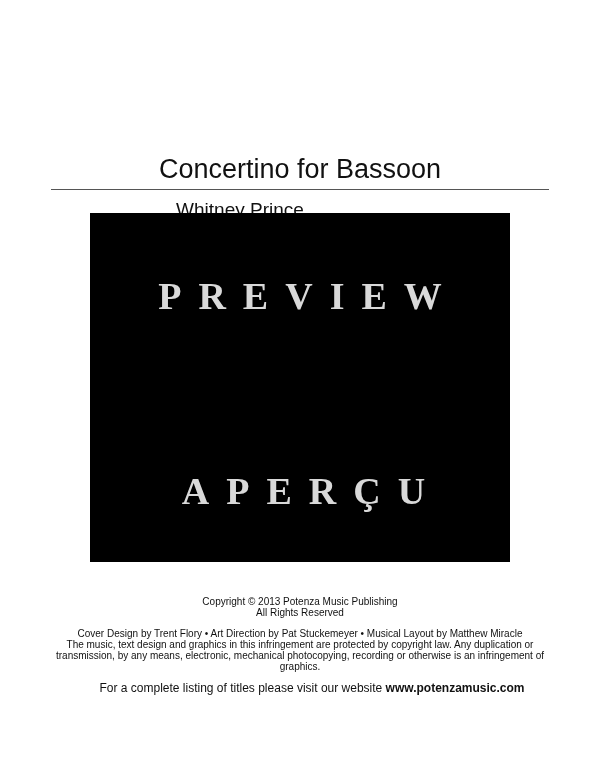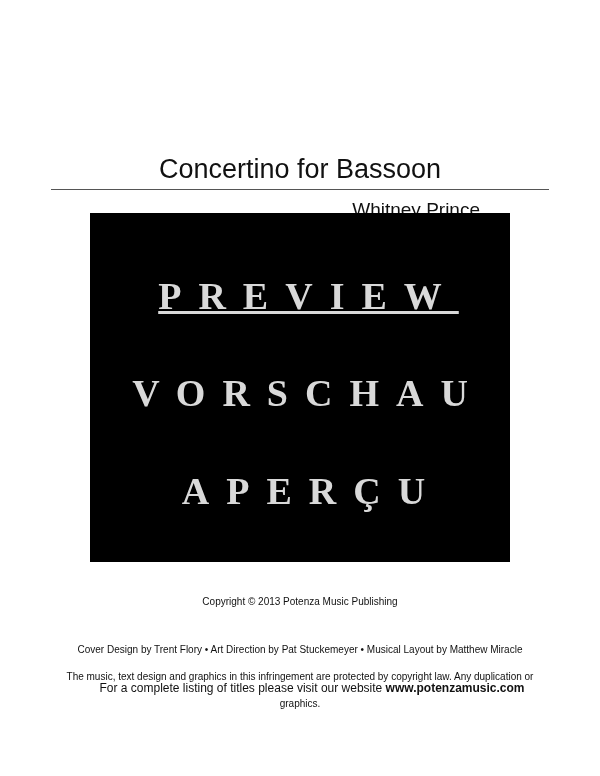--- a/index.html
+++ b/index.html
@@ -1,49 +1,50 @@
 <!DOCTYPE html>
 <html><head>
 <meta charset="utf-8">
 <style>
   html, body { margin: 0; padding: 0; background: #ffffff; }
   body { width: 600px; height: 776px; position: relative; overflow: hidden; font-family: "Liberation Sans", sans-serif; color: #111; }
   .title { position: absolute; left: 0; width: 600px; top: 152px; text-align: center; font-size: 27px; line-height: 34px; color: #111; }
   .rule { position: absolute; left: 51px; width: 498px; top: 189px; height: 1px; border-top: 1px solid #555; }
-  .composer { position: absolute; left: 0; width: 480px; top: 198px; text-align: right; font-size: 19px; line-height: 24px; color: #111; }
+  .composer { position: absolute; left: 0; width: 480px; top: 198px; text-align: center; font-size: 19px; line-height: 24px; color: #111; }
   .preview-box { position: absolute; left: 90px; top: 213px; width: 420px; height: 349px; background: #000; }
   .wm { position: absolute; left: 0; width: 420px; text-align: center; font-family: "Liberation Serif", serif; font-weight: bold; font-size: 38px; color: #d9d9d9; letter-spacing: 17px; line-height: 40px; }
-  .wm1 { top: 63px; padding-left: 17px; box-sizing: border-box; text-decoration: underline; }
+  .wm1 { top: 63px; padding-left: 17px; box-sizing: border-box; }
   .wm2 { top: 160px; padding-left: 17px; box-sizing: border-box; }
   .wm3 { top: 258px; padding-left: 24px; box-sizing: border-box; }
   .copy { position: absolute; left: 0; width: 600px; text-align: center; font-size: 10px; line-height: 11px; color: #111; }
   .c1 { top: 596px; }
   .c2 { top: 628px; }
-  .c2 p { margin: 16px; }
+  .c2 p { margin: 0; }
   .web { position: absolute; left: 12px; width: 600px; top: 681px; text-align: center; font-size: 12px; line-height: 14px; color: #111; }
   .web b { font-weight: bold; }
 </style>
 </head>
 <body>
 
 <div class="title">Concertino for Bassoon</div>
 <div class="rule"></div>
 <div class="composer">Whitney Prince</div>
 
 <div class="preview-box">
   <div class="wm wm1">PREVIEW</div>
-  <div class="wm wm2">VORSCHAU</div>
   <div class="wm wm3">APERÇU</div>
 </div>
 
 <div class="copy c1">
   <div>Copyright © 2013 Potenza Music Publishing</div>
+  <div>All Rights Reserved</div>
 </div>
 
 <div class="copy c2">
   <p>Cover Design by Trent Flory • Art Direction by Pat Stuckemeyer • Musical Layout by Matthew Miracle</p>
   <p>The music, text design and graphics in this infringement are protected by copyright law.  Any duplication or</p>
+  <p>transmission, by any means, electronic, mechanical photocopying, recording or otherwise is an infringement of</p>
   <p>graphics.</p>
 </div>
 
 <div class="web">
   <span>For a complete listing of titles please visit our website </span><b>www.potenzamusic.com</b>
 </div>
 
 </body></html>

